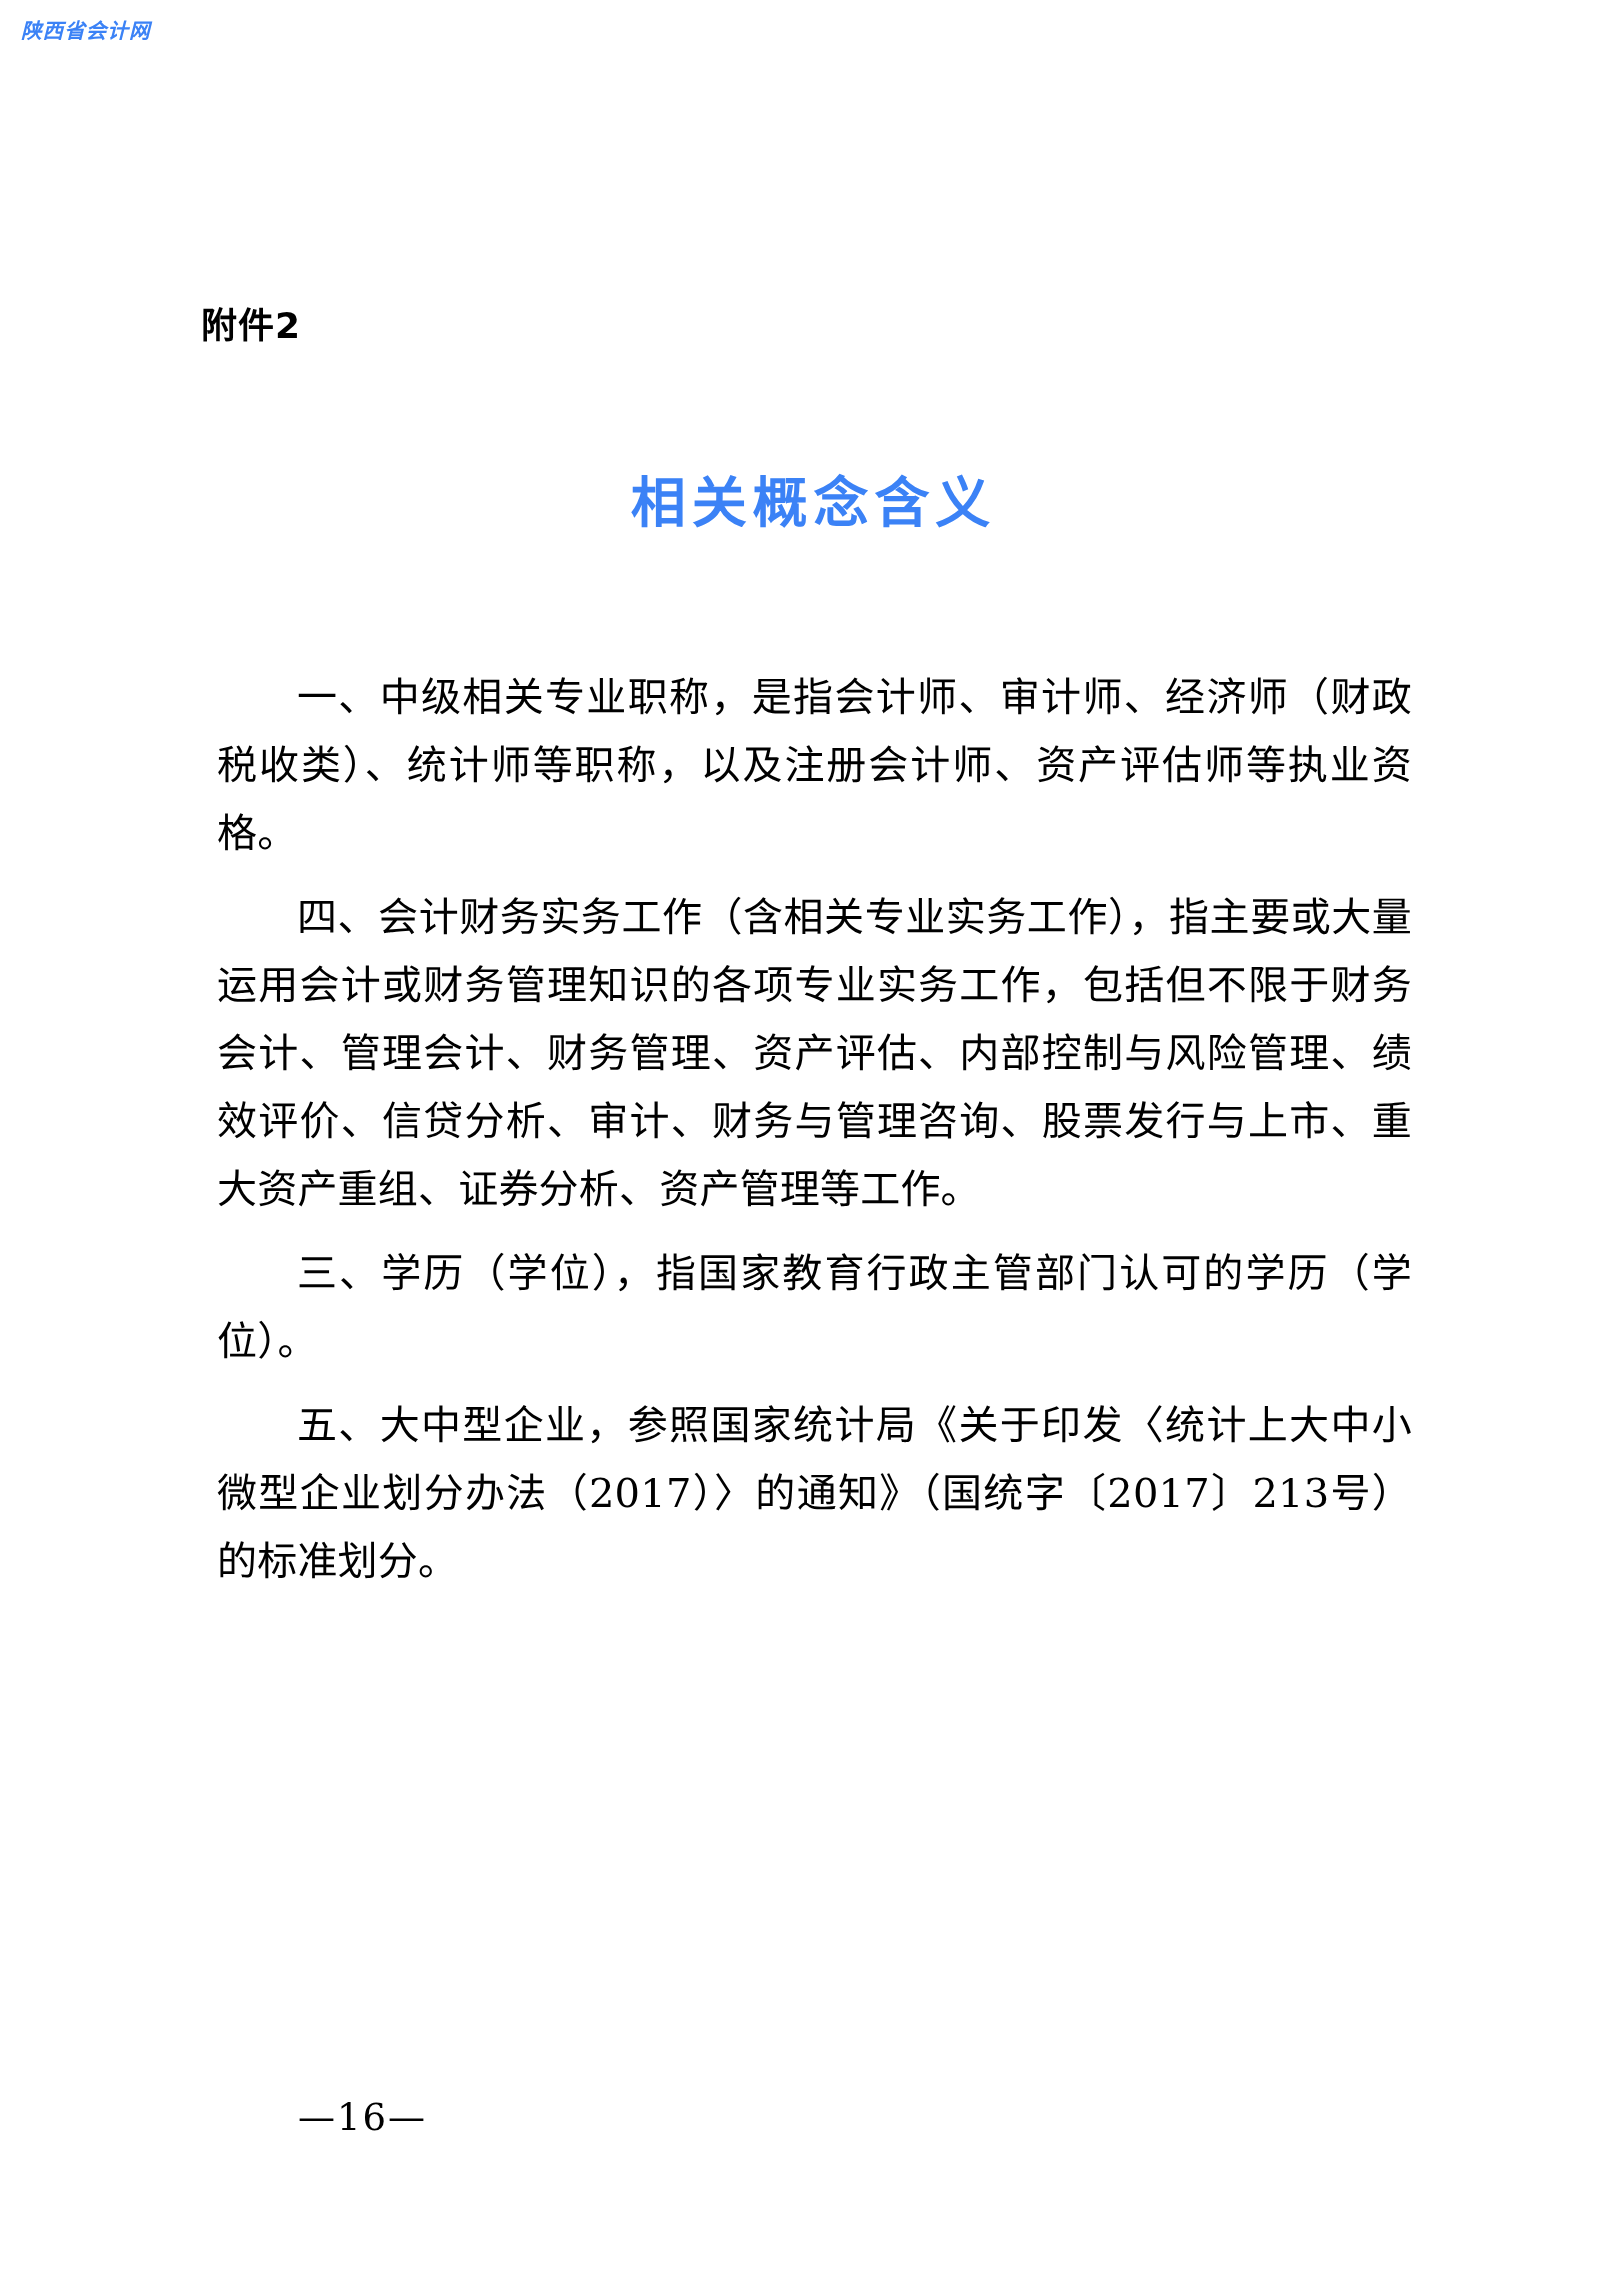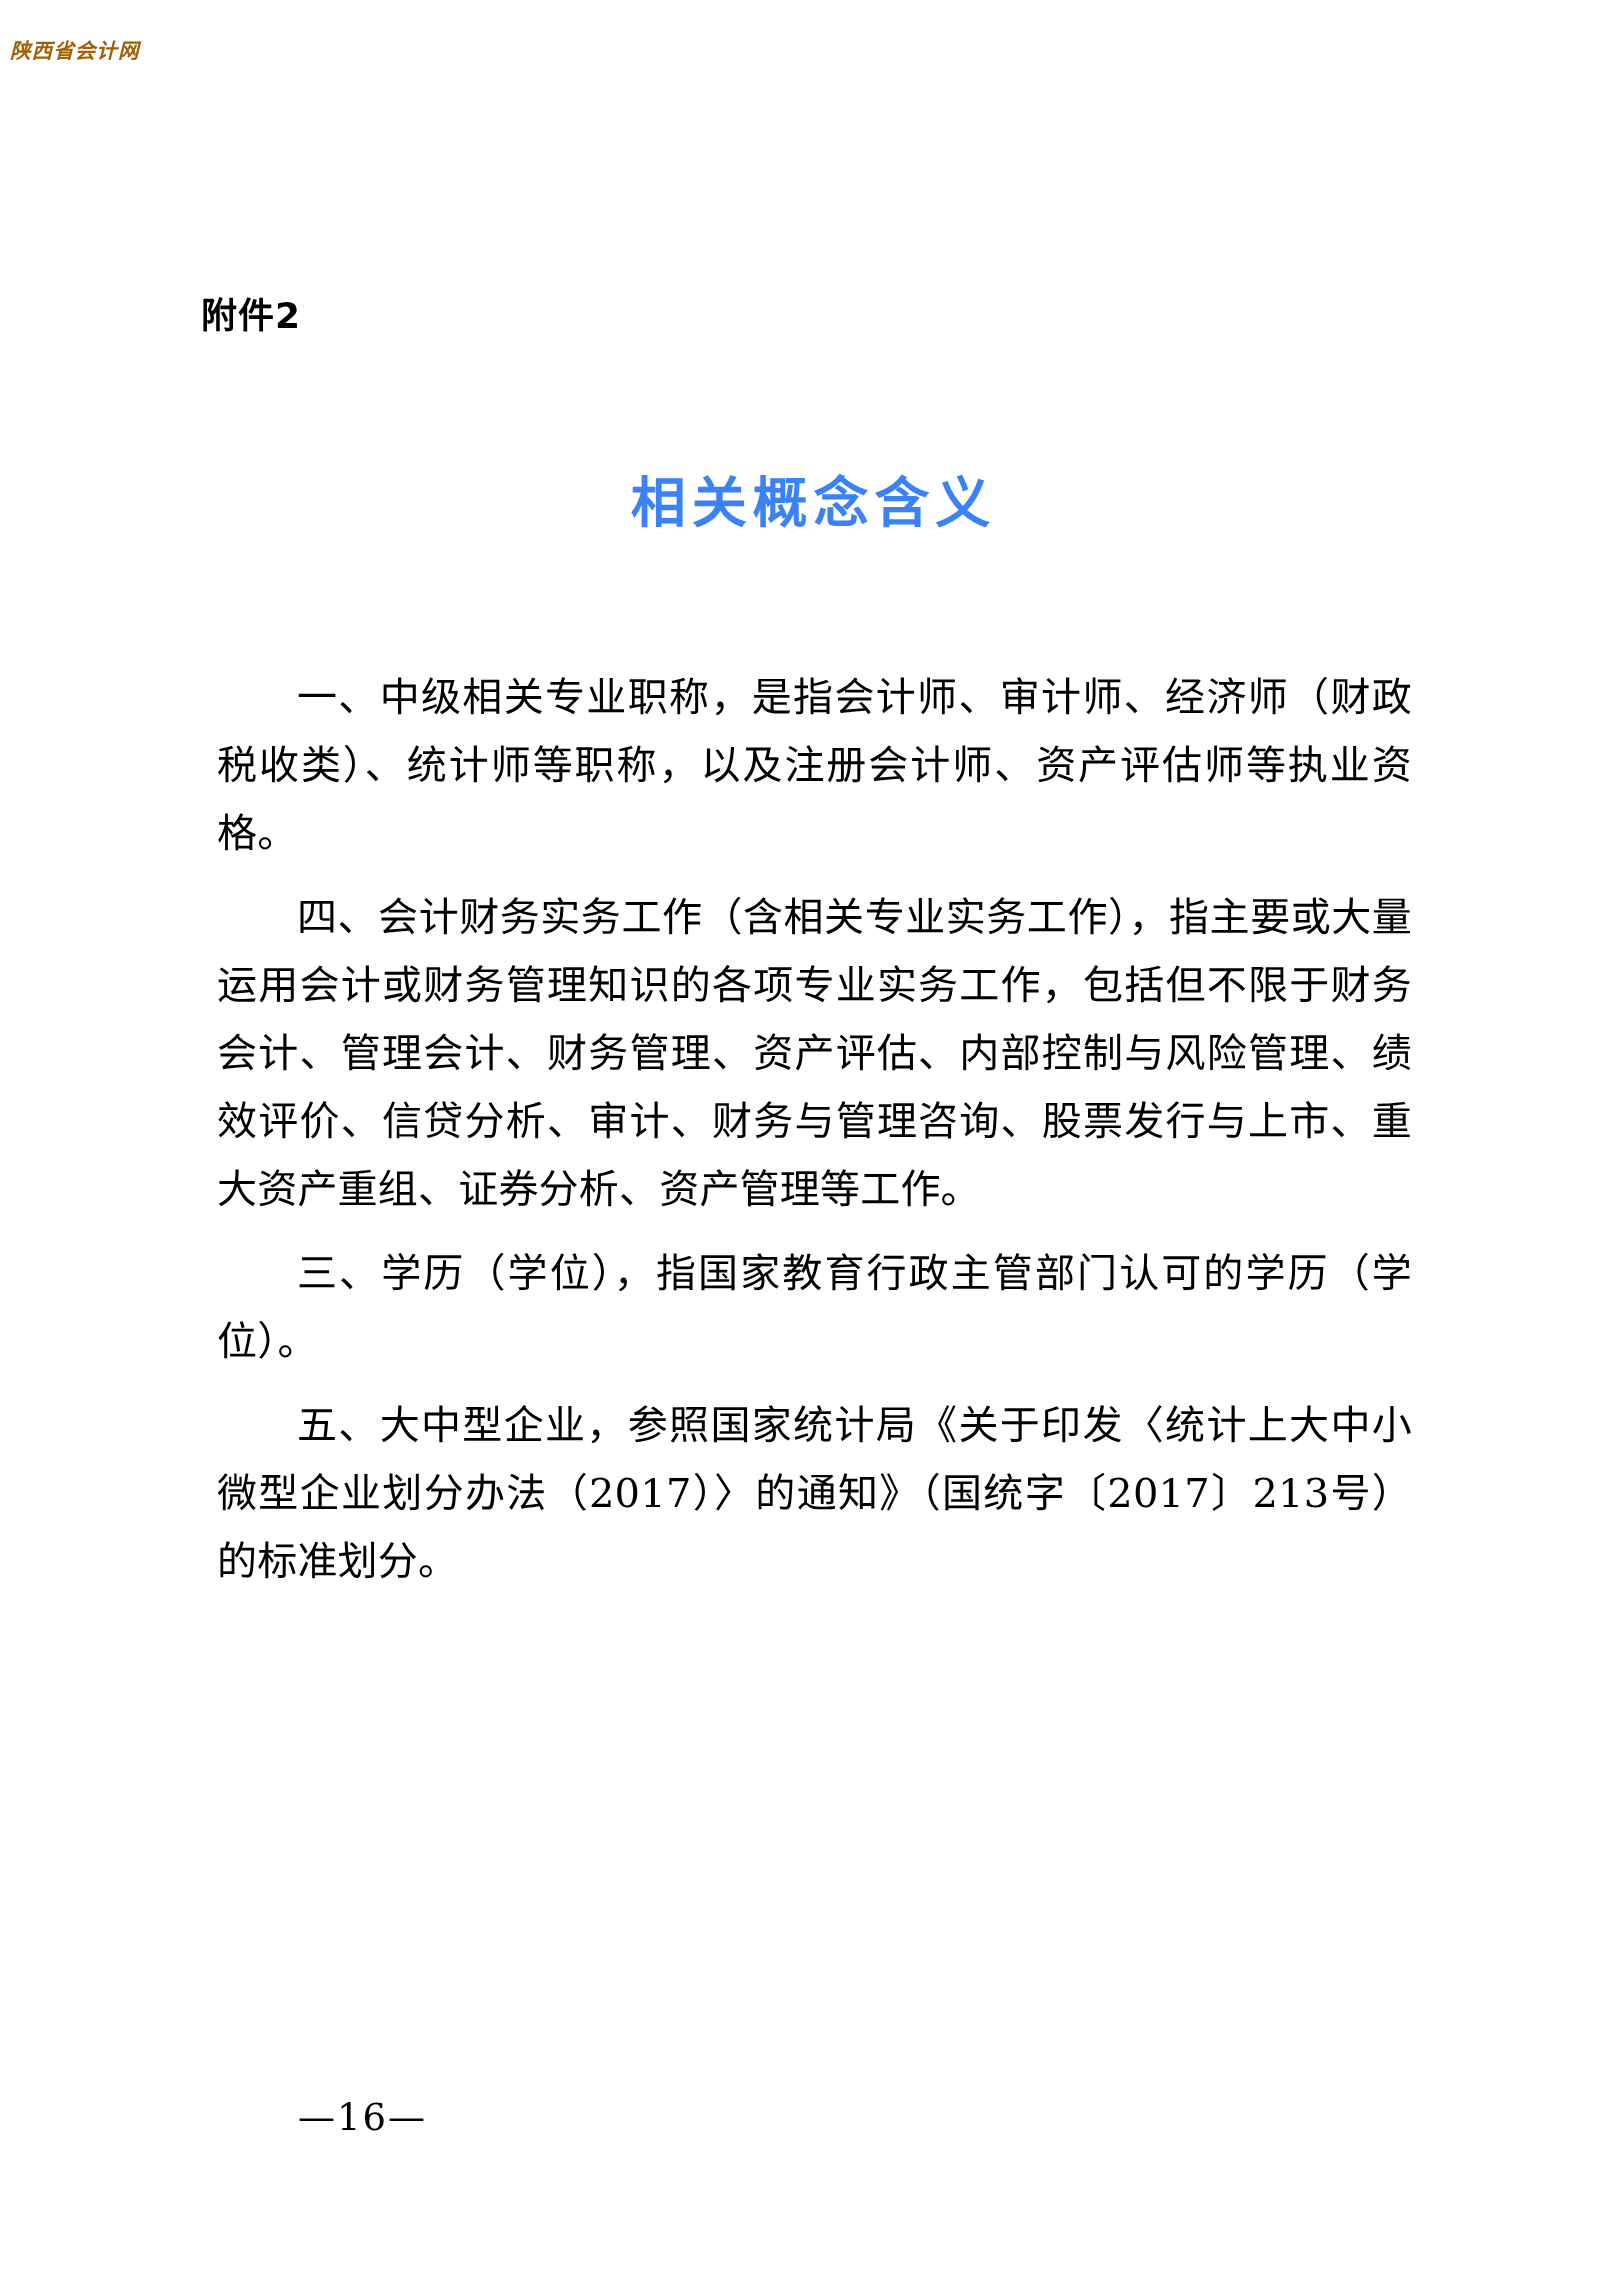--- a/index.html
+++ b/index.html
@@ -19,45 +19,44 @@
     height: 2293px;
     background: #ffffff;
     overflow: hidden;
     box-sizing: border-box;
   }
 
   
   .watermark {
     position: absolute;
     top: 13.7px;
-    left: 10px;
+    left: 21px;
     font-family: "DejaVu Sans", sans-serif;
     font-style: italic;
     font-weight: 700;
     font-size: 20.6px;
     letter-spacing: 1px;
-    color: #a16207;
+    color: #3b82f6;
     white-space: nowrap;
     user-select: none;
-    margin-top: 20px;
   }
 
   
   .content {
     position: absolute;
     left: 201px;
     top: 0;
     width: 1225px;
   }
 
   
   .attachment-label {
     position: absolute;
     left: 0;
-    top: 286px;
+    top: 296px;
     font-family: "DejaVu Sans", sans-serif;
     font-weight: 700;
     font-size: 36px;
     letter-spacing: 1px;
     color: #000000;
     white-space: nowrap;
   }
 
   
   .doc-title {

